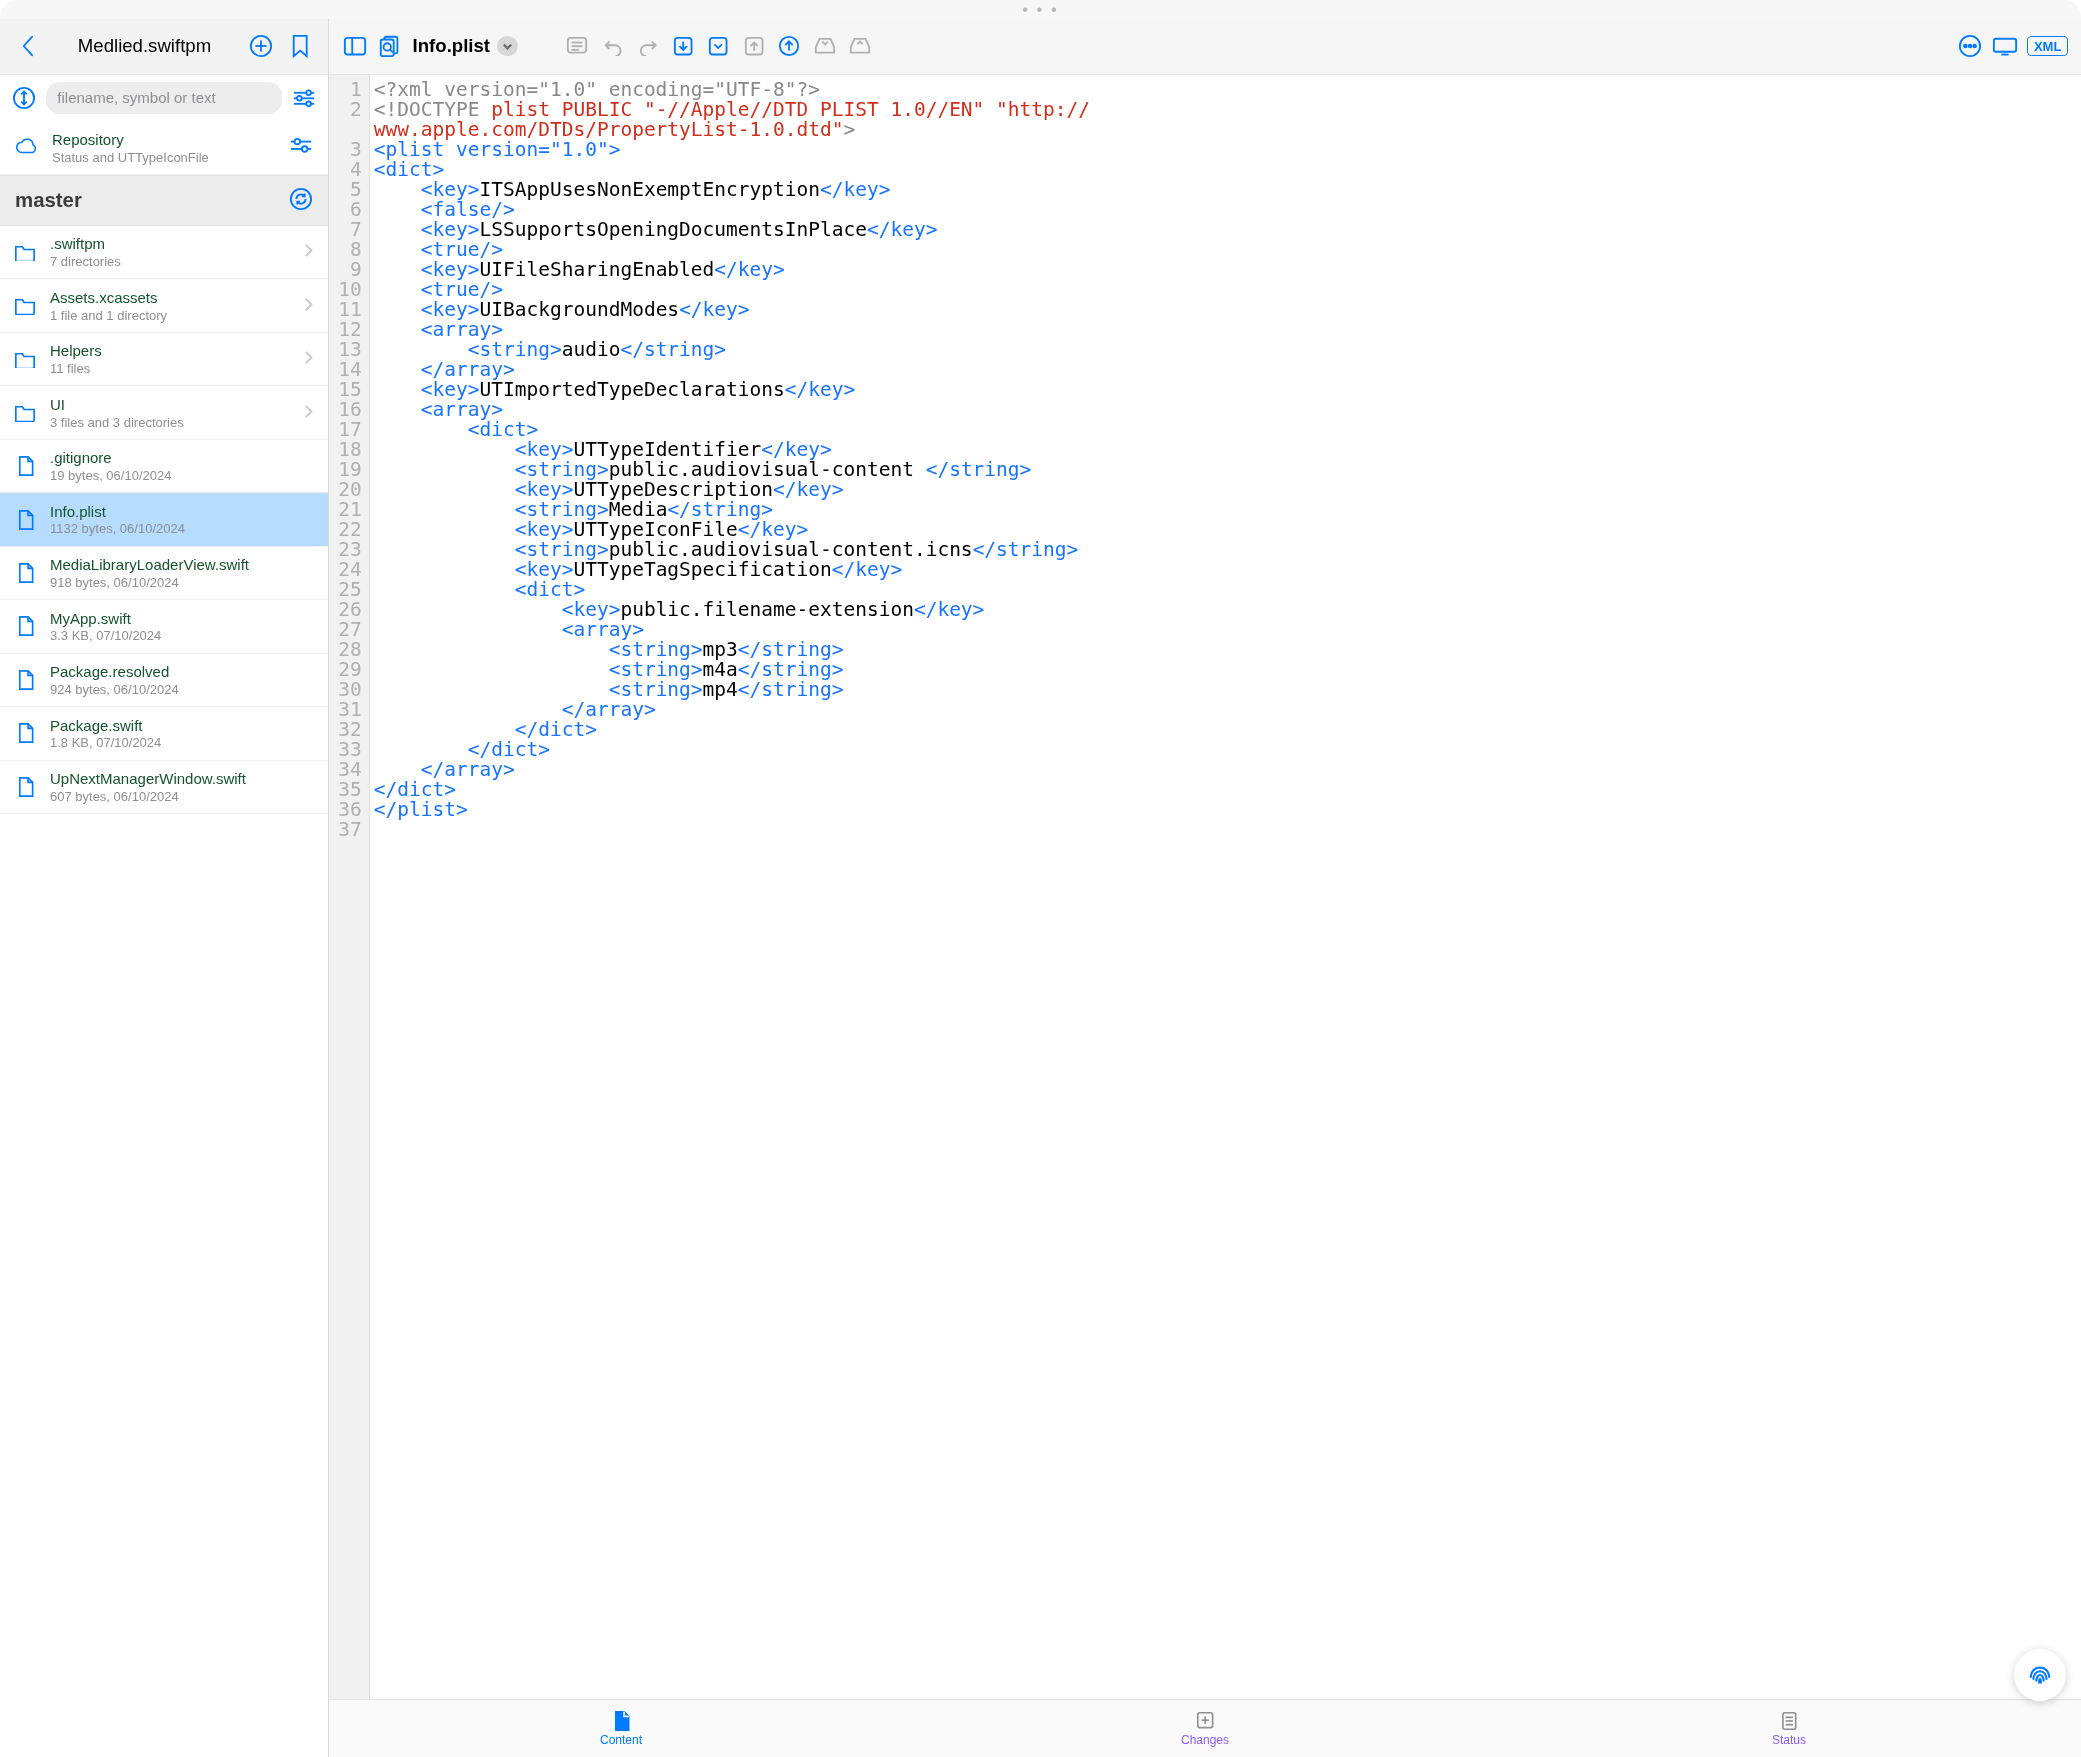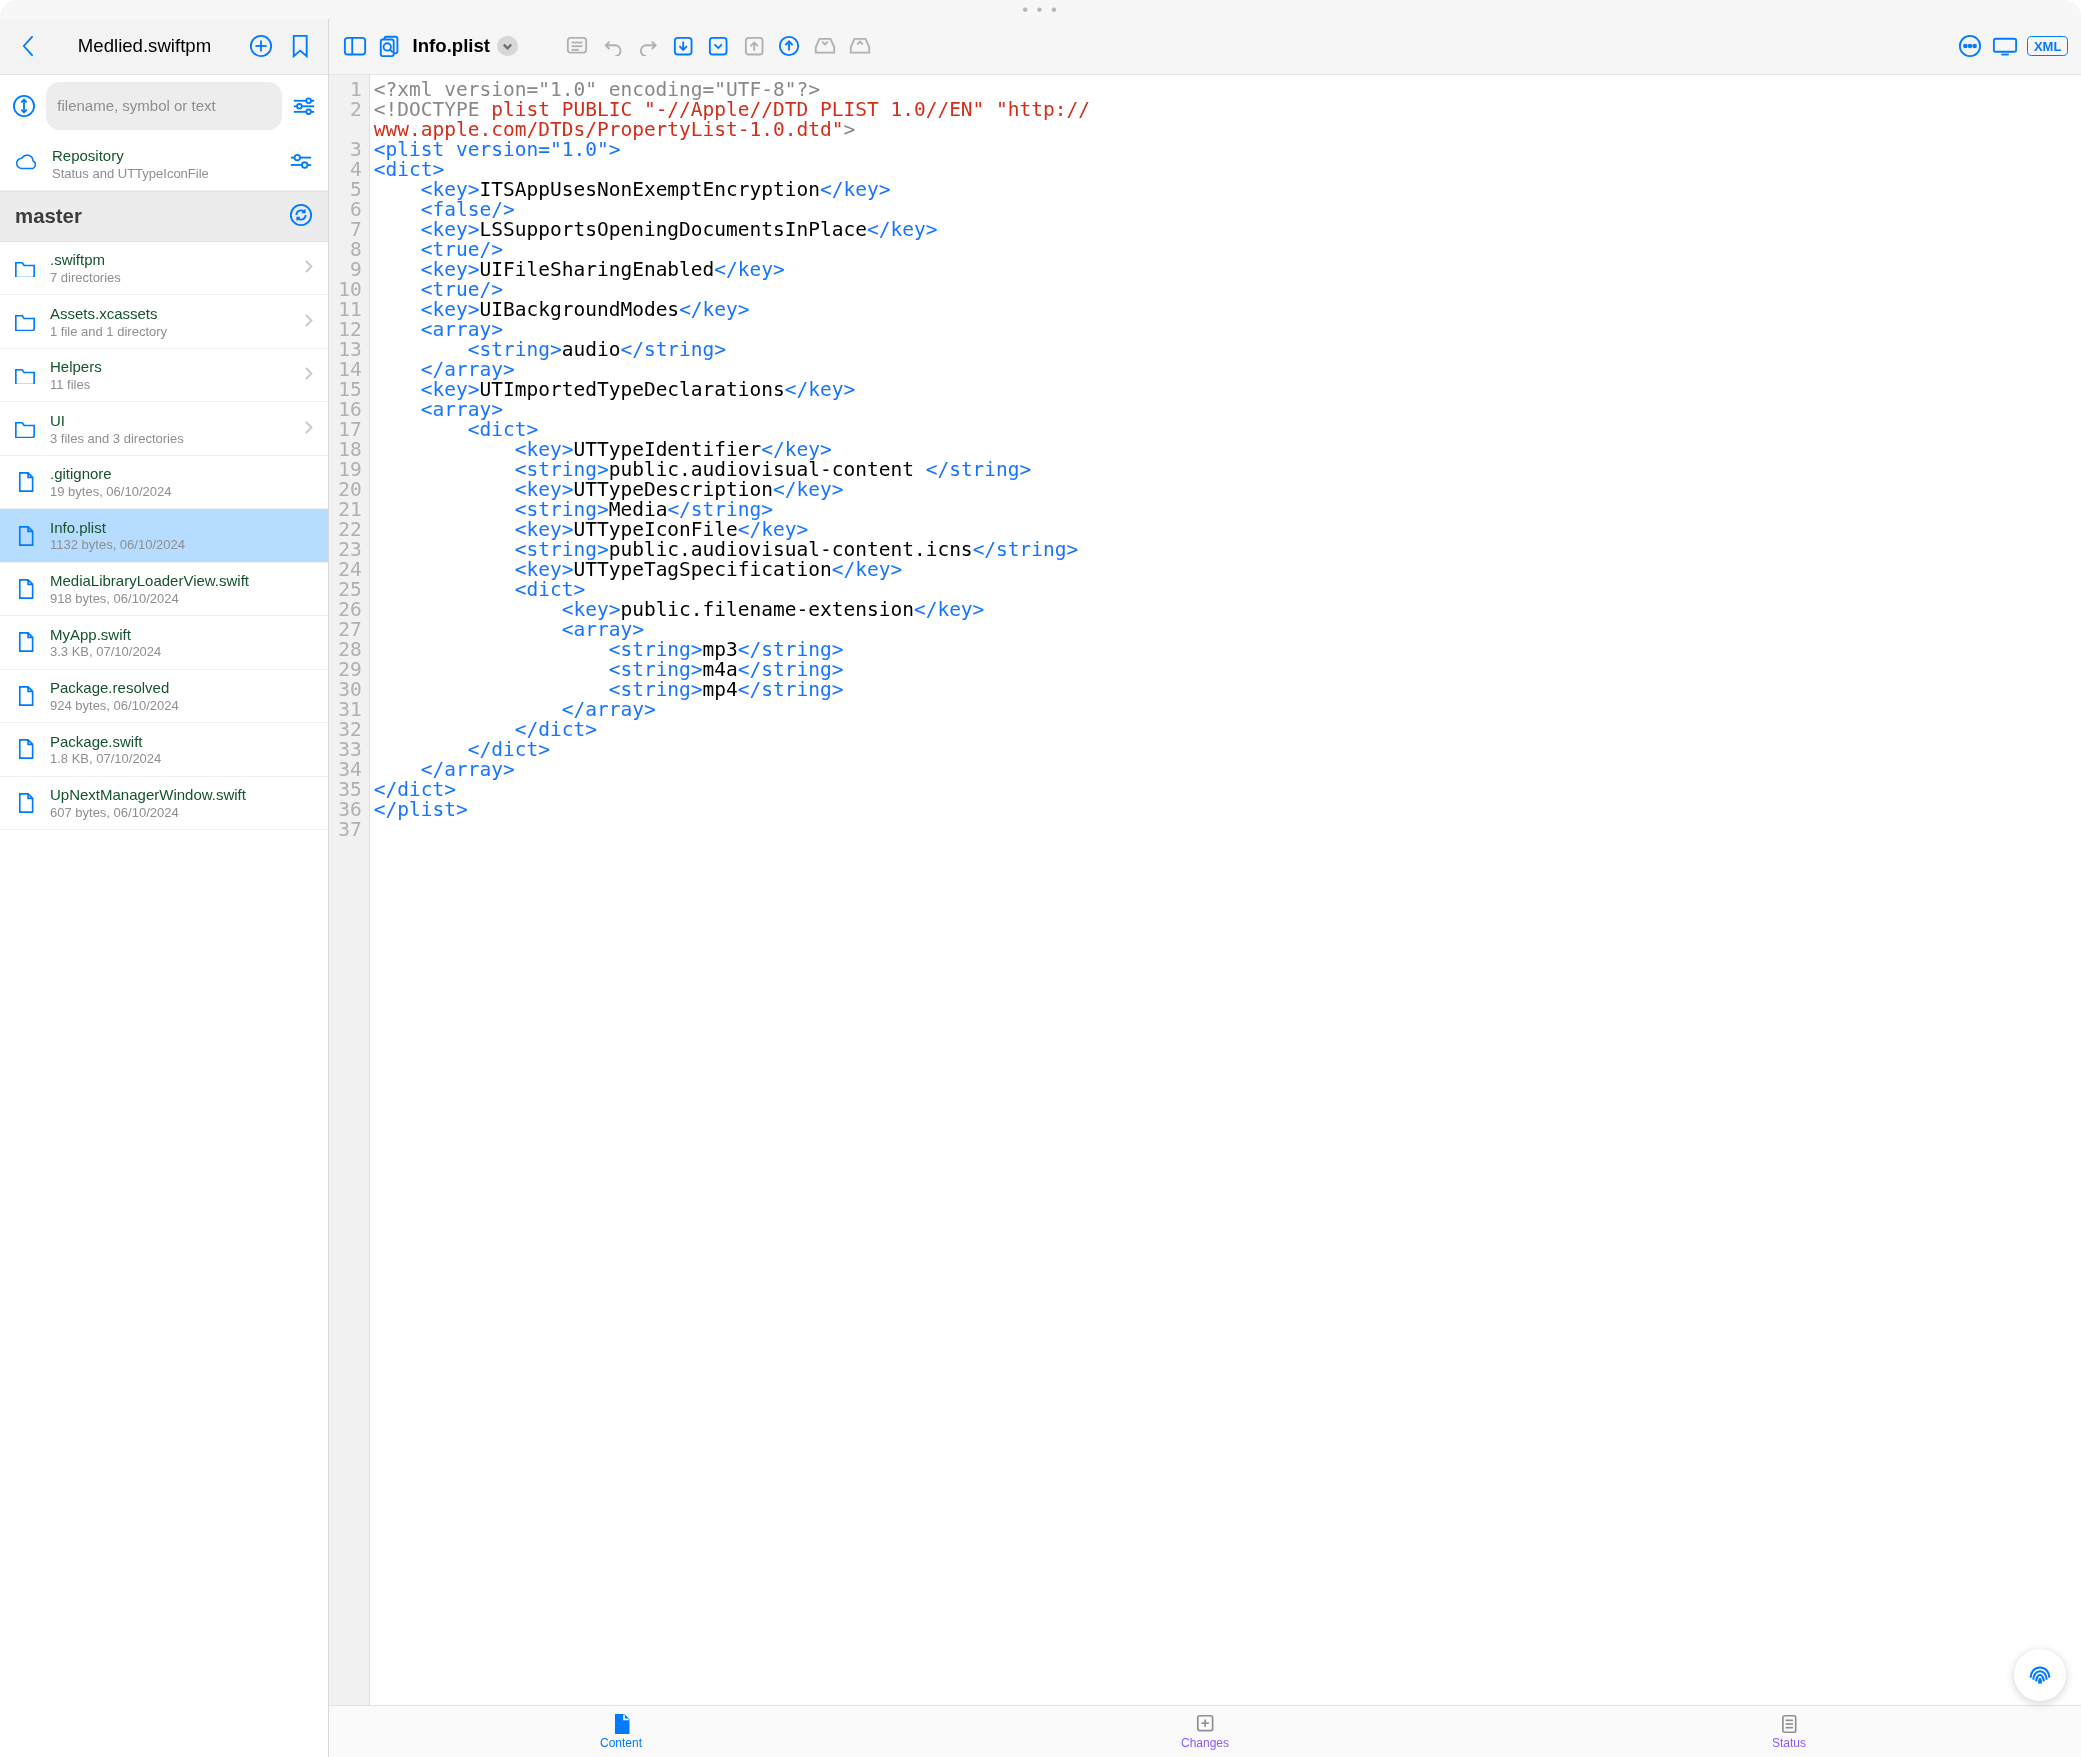--- a/index.html
+++ b/index.html
@@ -13,21 +13,21 @@
   
   .sidebar { width:329px; min-width:329px; border-right:0.9px solid #d9d9d9; display:flex; flex-direction:column; background:#fff; }
   .sb-header { height:56px; display:flex; align-items:center; gap:13px; padding:0 15px; background:#f3f3f3; border-bottom:0.9px solid #e5e5e5;}
   .back-btn svg { stroke:#007aff; }
   .sb-title { flex:1; font-size:18.6px; font-weight:400; text-align:center; }
   .icon-btn { width:26px; height:26px; display:flex; align-items:center; justify-content:center; cursor:pointer; }
   .icon-btn svg { stroke:#007aff; fill:none; stroke-width:2; }
 
   .sb-search-row { display:flex; align-items:center; gap:9.3px; padding:7.4px 11px; }
   .updown-icon svg { stroke:#007aff; fill:none; stroke-width:2;}
-  .search-field { flex:1; height:48px; border:none; border-radius:14px; background:#ededed; padding:0 11px; font-size:15px; color:#888;}
+  .search-field { flex:1; height:32px; border:none; border-radius:14px; background:#ededed; padding:0 11px; font-size:15px; color:#888;}
   .search-field::placeholder { color:#8e8e93; }
   .menu-lines svg { stroke:#007aff; fill:none; stroke-width:2;}
 
   .sb-row { display:flex; align-items:center; padding:9.3px 15px; gap:13px; border-bottom:0px solid #eee; cursor:pointer;}
   .sb-row .row-icon { width:24px; display:flex; justify-content:center;}
   .sb-row .row-text { flex:1; display:flex; flex-direction:column; }
   .sb-row .row-name { font-size:15px; color:#14532d; }
   .sb-row .row-sub  { font-size:13px; color:#8e8e93; margin-top:1.9px;}
   .sb-row .row-accessory { color:#c7c7cc; font-size:18.6px;}
   .sb-row.sel { background:#b6dcff; }
@@ -58,21 +58,21 @@
   .code-area { flex:1; display:flex; overflow:auto; background:#fff; font-family: "SF Mono", ui-monospace, Menlo, Consolas, monospace; font-size:19.5px; line-height:20px;}
   .gutter { background:#f1f1f1; color:#b0b0b0; text-align:right; padding:5.6px 7.4px 5.6px 9.3px; user-select:none; border-right:0.9px solid #e0e0e0;}
   .gutter div { height:20px; }
   .code { padding:5.6px 9.3px 5.6px 3.7px; white-space:pre; }
   .code div { height:20px; }
   .t-preproc { color:#888; }
   .t-red { color:#d12f1b; }
   .t-tag { color:#1874ff; }
   .t-plain { color:#000; }
 
-  .bottom-tabs { height:52px; border-top:0.9px solid #e2e2e2; display:flex; background:#fafafa; position:relative;}
+  .bottom-tabs { height:58px; border-top:0.9px solid #e2e2e2; display:flex; background:#fafafa; position:relative;}
   .bt { flex:1; display:flex; flex-direction:column; align-items:center; justify-content:center; gap:1.9px; font-size:12px; color:#8b5cf6; cursor:pointer;}
   .bt.active { color:#007aff; }
   .bt svg { stroke:#8e8e93; fill:none; stroke-width:1.8;}
   .bt.active svg { stroke:#007aff; fill:#007aff; }
   .fp-btn { position:absolute; right:15px; bottom:56px; width:52px; height:52px; border-radius:26px; background:#fff; box-shadow:0 1.9px 9.3px rgba(0,0,0,.18); display:flex; align-items:center; justify-content:center;}
   .fp-btn svg { stroke:#007aff; fill:none; stroke-width:2.2;}
 </style>
 </head>
 <body>
 

